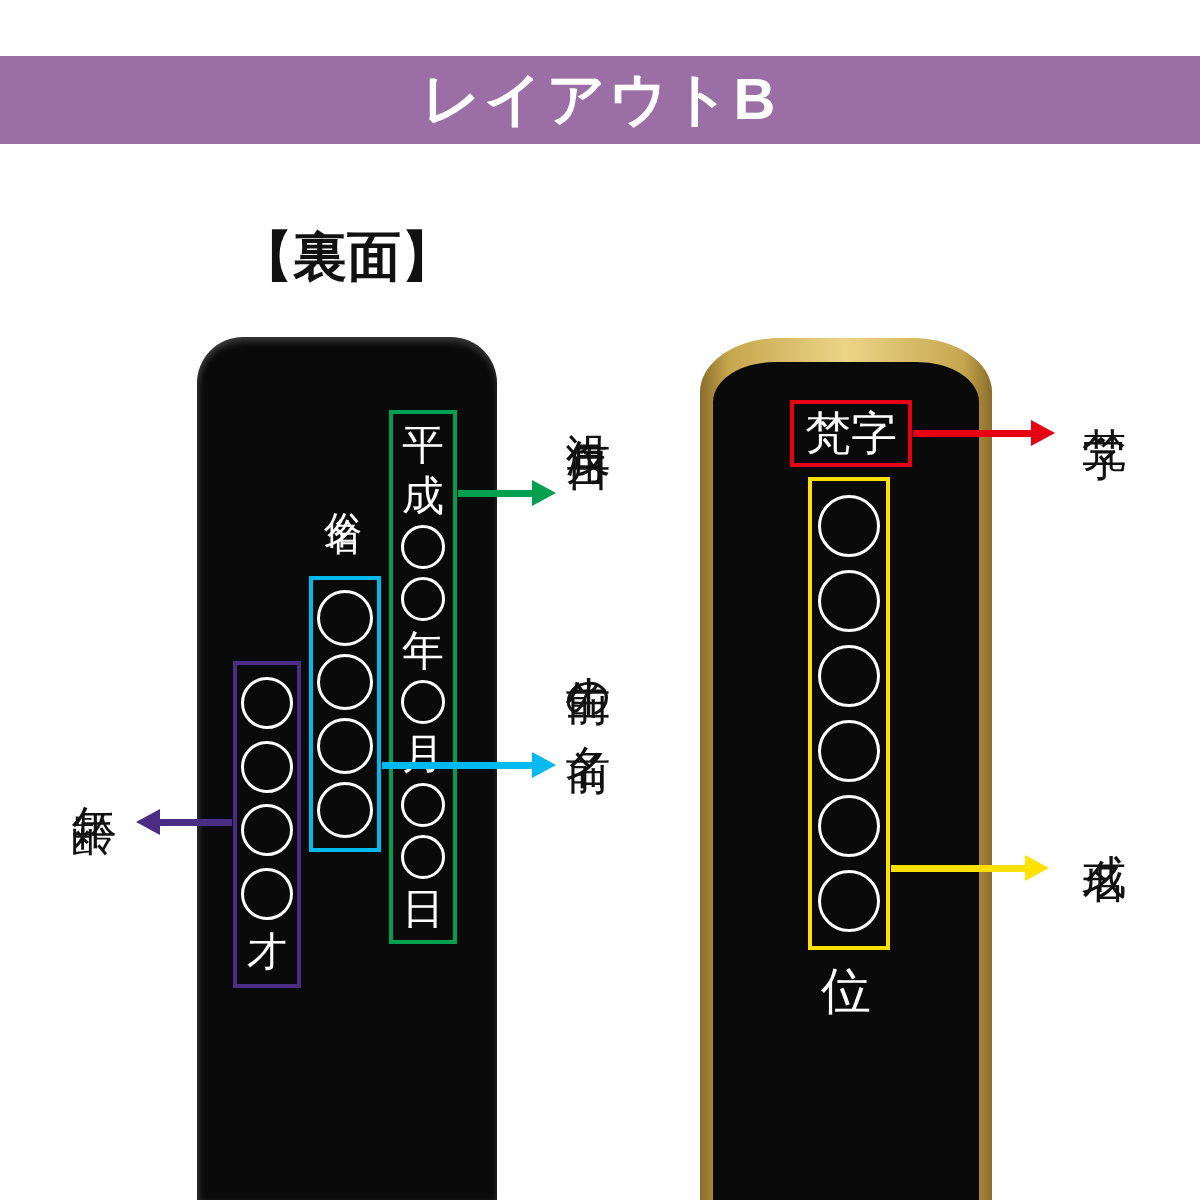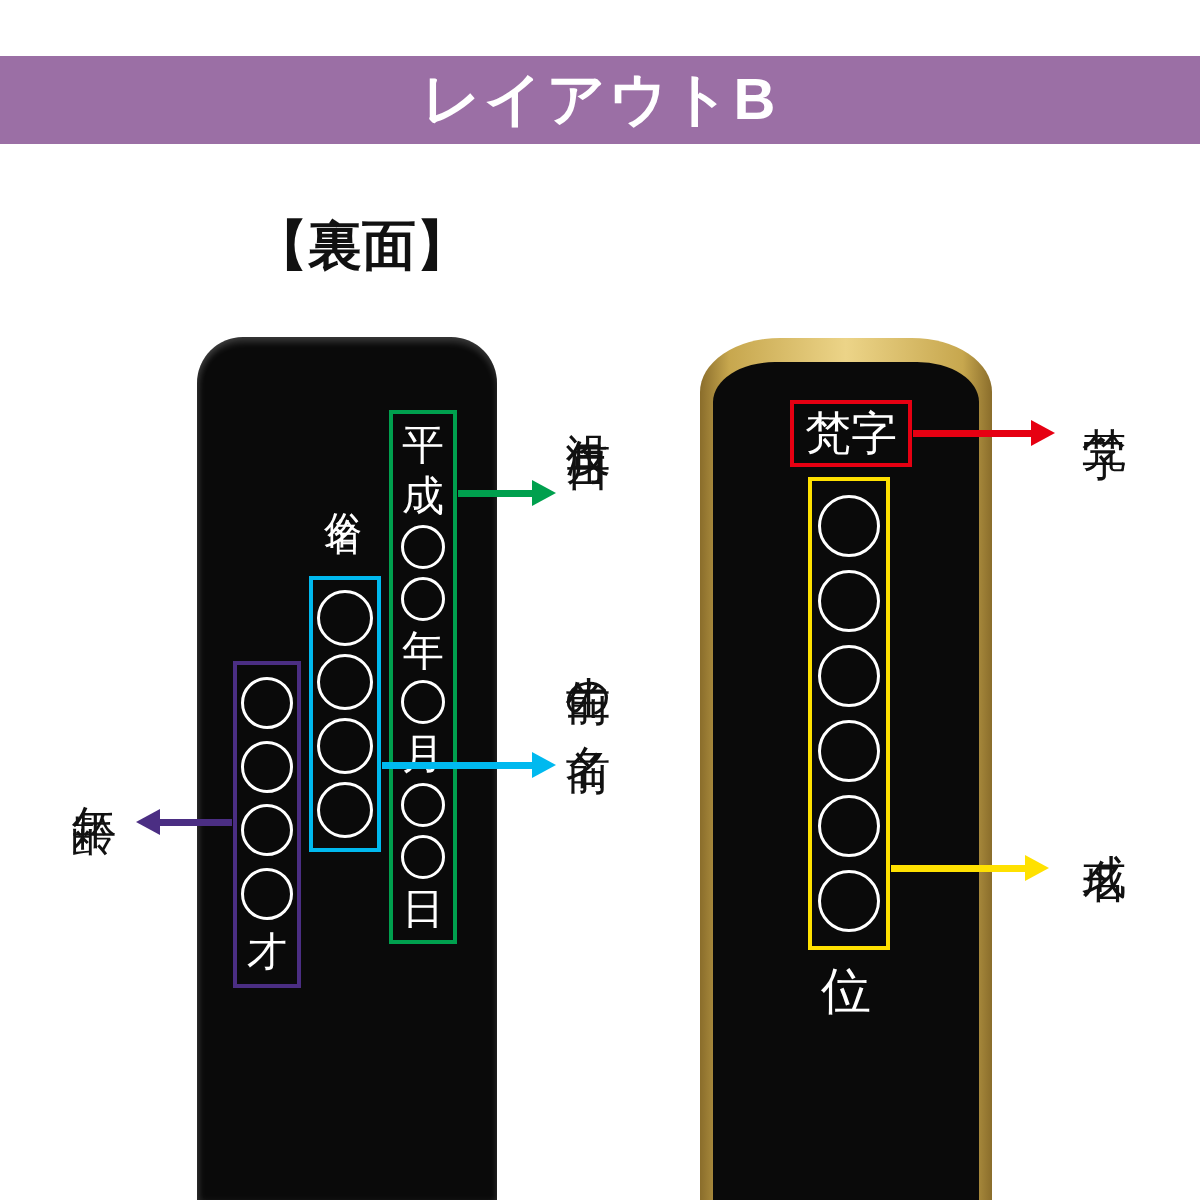--- a/index.html
+++ b/index.html
@@ -7,21 +7,21 @@
     font-family:"Liberation Sans","DejaVu Sans",sans-serif; }
   .page { position:relative; width:1200px; height:1200px; background:#fff; overflow:hidden; }
 
   
   .banner { position:absolute; left:0; top:56px; width:1200px; height:88px;
     display:flex; align-items:center; justify-content:center; }
   .banner-title { color:#fff; font-size:58px; font-weight:700; letter-spacing:3px; }
 
   
   .section-title { position:absolute; top:210px; font-size:54px; font-weight:700; color:#111; text-align:center; }
-  .back-title  { left:162px; width:400px; }
+  .back-title  { left:147px; width:400px;margin-top:11px; }
   .front-title { left:650px; width:392px; }
 
   
   .tablet { position:absolute; }
   .tablet-back { left:197px; top:337px; width:300px; height:863px;
     border-radius:46px 46px 0 0;
     box-shadow: inset 0 5px 7px rgba(255,255,255,.18), inset 4px 0 6px rgba(255,255,255,.06); }
   .tablet-front { left:700px; top:338px; width:292px; height:862px;
     border-radius:80px 80px 0 0 / 54px 54px 0 0;
     background:linear-gradient(90deg,#8a6d2b 0%,#c7a74e 10%,#ecd488 50%,#c7a74e 90%,#8a6d2b 100%); }

